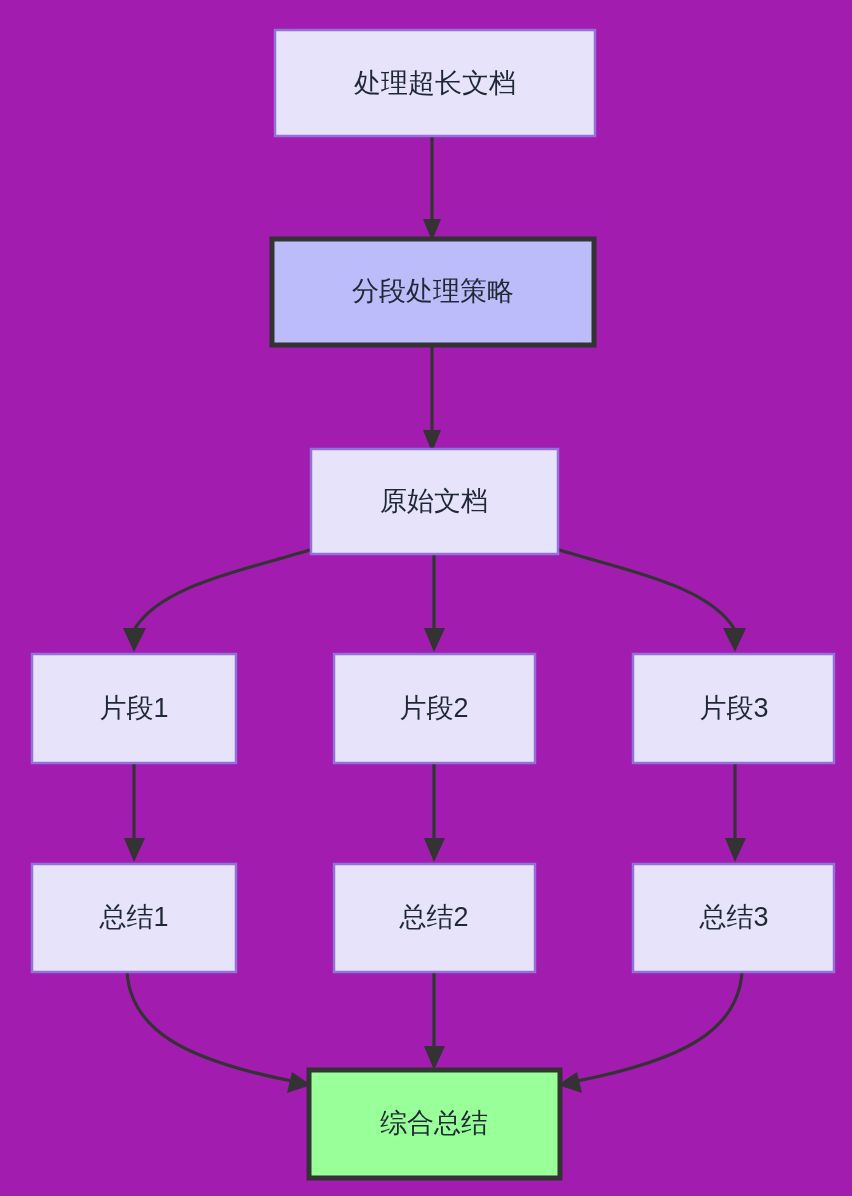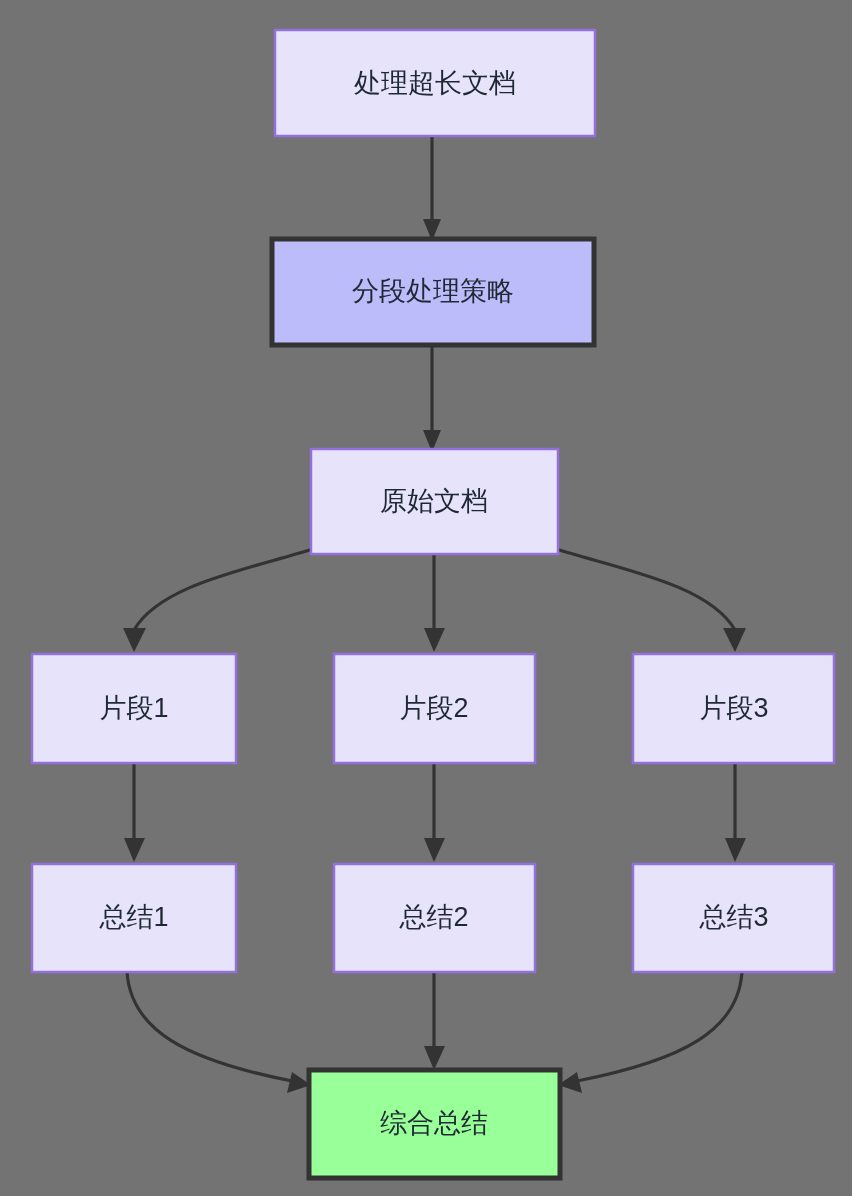--- a/index.html
+++ b/index.html
@@ -10,21 +10,21 @@
   body {
     width: 852px;
     height: 1196px;
     font-family: "Liberation Sans", "DejaVu Sans", sans-serif;
     overflow: hidden;
   }
   #diagram-root {
     position: relative;
     width: 852px;
     height: 1196px;
-    background: #737373;
+    background: #a21caf;
   }
   svg.flowchart {
     display: block;
     width: 852px;
     height: 1196px;
   }
   .node-rect {
     stroke-linejoin: miter;
   }
   .node-label {

